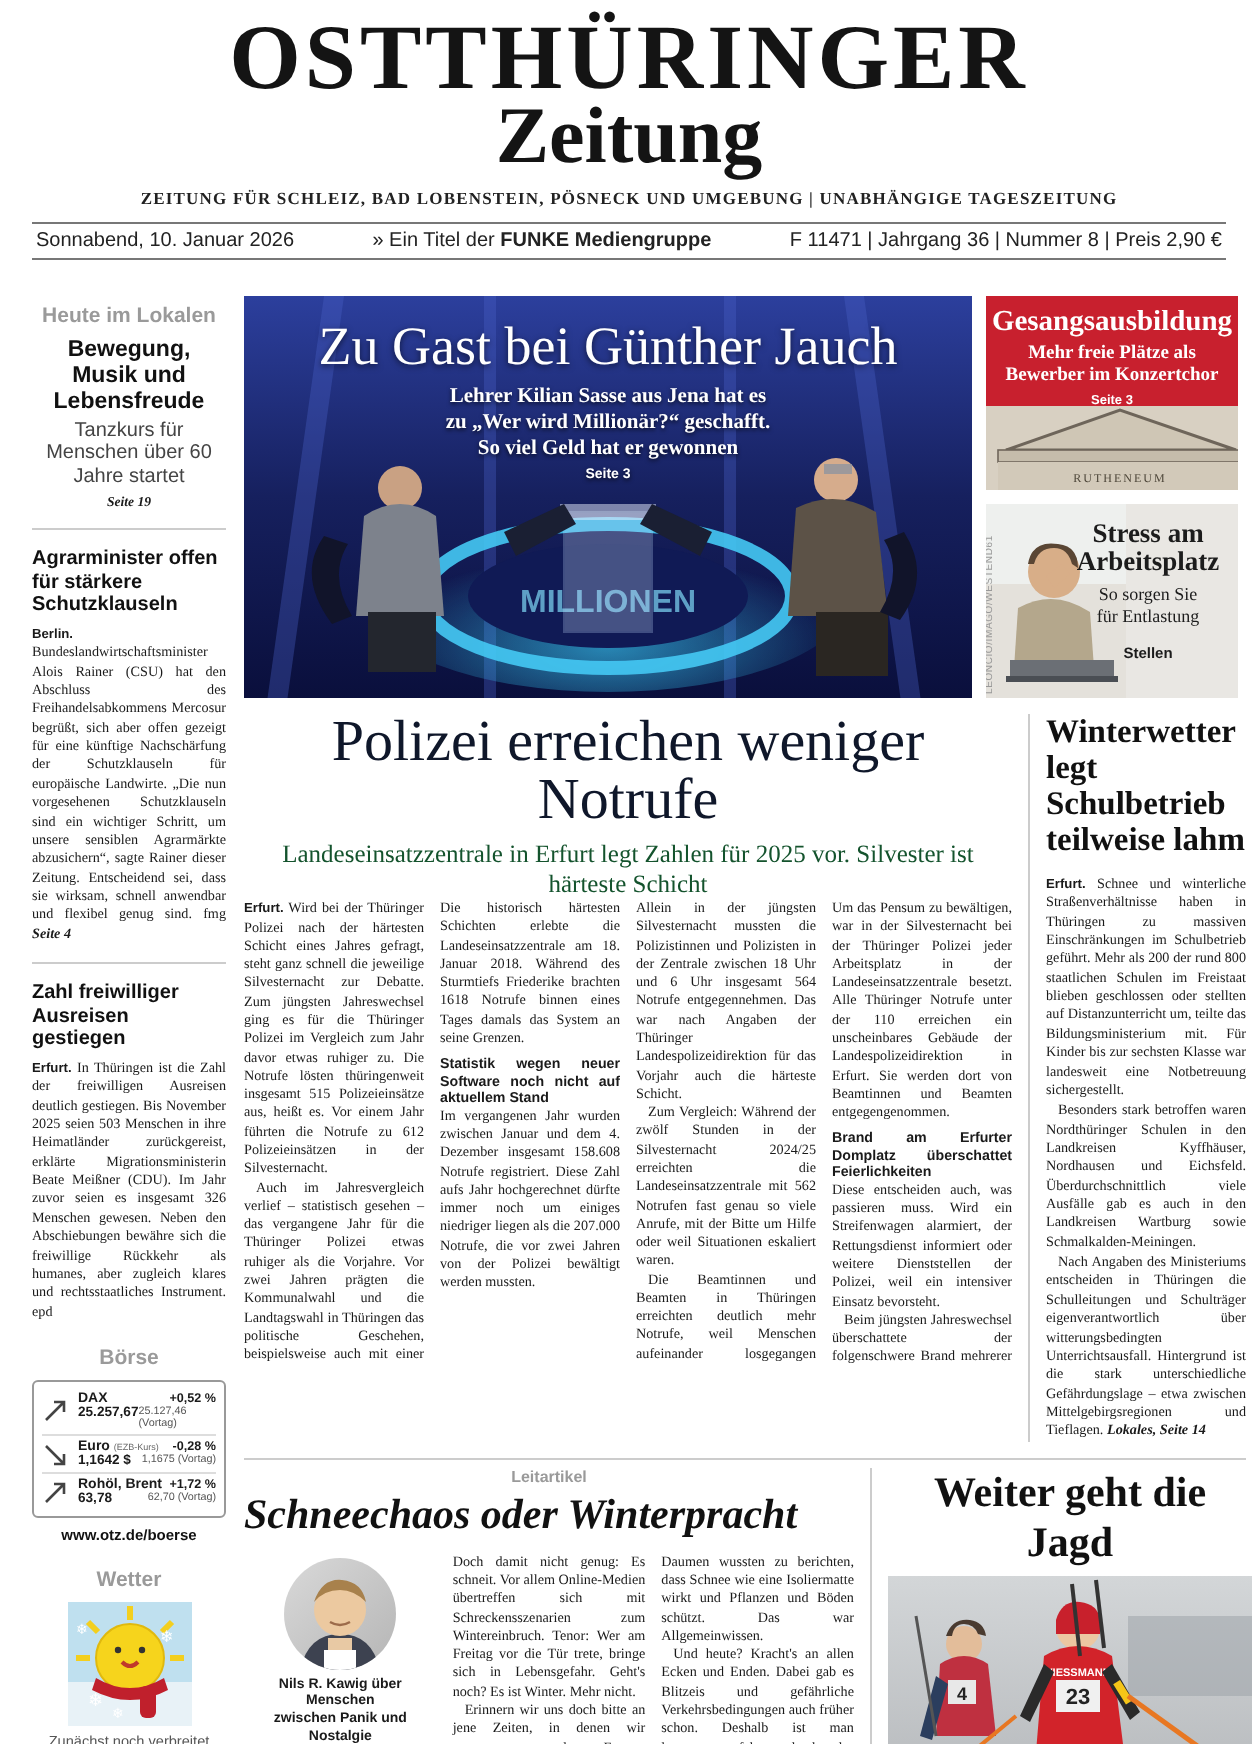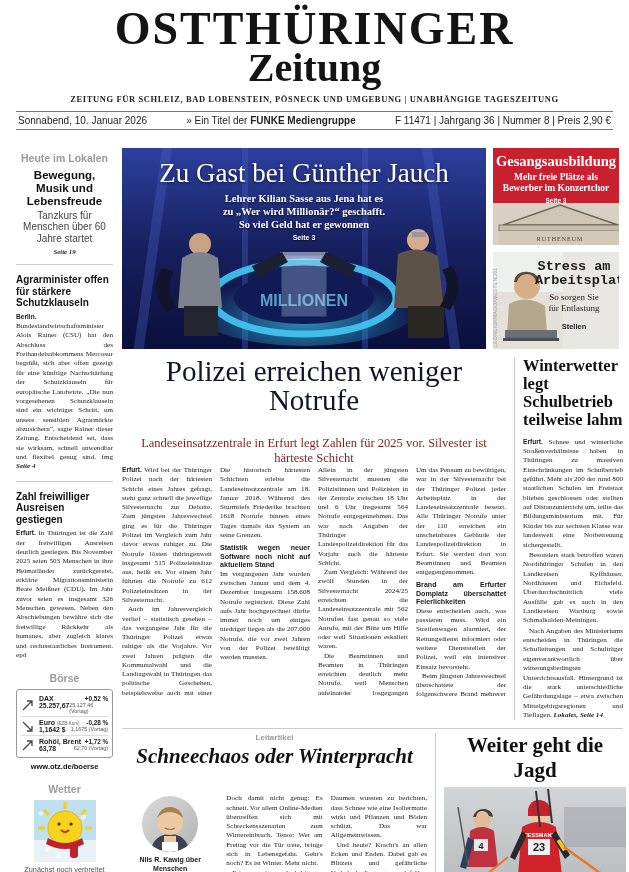--- a/index.html
+++ b/index.html
@@ -70,48 +70,48 @@
   .promos { display:flex; flex-direction:column; gap:7px; width:126px; flex:none; }
   .promo { position:relative; height:97px; overflow:hidden; }
   .promo-gesang { background:#c8202e; }
   .pg-txt { position:relative; text-align:center; color:#fff; padding-top:5px; z-index:2;}
   .pg-title { font-size:14.5px; font-weight:bold; }
   .pg-sub { font-size:9.5px; font-weight:bold; line-height:1.2; margin-top:2px;}
   .pg-page { font-family:"Liberation Sans", sans-serif; font-size:6.5px; font-weight:bold; margin-top:2px;}
   .pg-building { position:absolute; left:0; right:0; bottom:0; height:42px; }
   .promo-stress { background:#e9e7e3; }
   .ps-txt { position:absolute; right:6px; top:8px; text-align:center; width:78px; color:#1c1c1c;}
-  .ps-title { font-size:13.5px; font-weight:bold; line-height:1.05;font-family:Liberation Mono, monospace;}
+  .ps-title { font-size:13.5px; font-weight:bold; line-height:1.05;}
   .ps-sub { font-size:9px; line-height:1.2; margin-top:4px;}
   .ps-label { font-family:"Liberation Sans", sans-serif; font-size:7.5px; font-weight:bold; margin-top:8px;}
 
   
   .article-row { display:flex; margin-top:8px; }
   .main-article { width:384px; flex:none; }
   .ma-headline { font-size:29px; font-weight:normal; text-align:center; line-height:1; color:#0f172a;}
-  .ma-subhead { font-size:12.5px; text-align:center; margin-top:21px; color:#7f1d1d;}
+  .ma-subhead { font-size:12.5px; text-align:center; margin-top:5px; color:#14532d;}
   .ma-byline { font-family:"Liberation Sans", sans-serif; font-weight:bold; font-size:7.5px; margin:10px 0 4px;}
   .ma-cols { display:flex; gap:8px; height:232px; overflow:hidden;}
   .col { flex:1; font-size:7.1px; line-height:1.31; text-align:justify; }
   .col p { margin-bottom:0; }
   .col p + p { text-indent:6px; }
   .crosshead { font-family:"Liberation Sans", sans-serif; font-weight:bold; font-size:7.1px;
                line-height:1.2; margin:4px 0 2px; text-indent:0 !important;}
 
   .winter { flex:1; border-left:1px solid #ccc; padding-left:8px; margin-left:8px; }
   .winter-h { font-size:16.5px; font-weight:bold; line-height:1.1; margin-bottom:8px; color:#111;}
   .winter-body { font-size:7.1px; line-height:1.32; text-align:justify; }
   .winter-body p + p { text-indent:6px; margin-top:1px;}
 
   
   .bottom-row { display:flex; margin-top:8px; border-top:1px solid #ccc; padding-top:4px; }
   .leitartikel { width:305px; flex:none; }
   .la-label { font-family:"Liberation Sans", sans-serif; font-weight:bold; font-size:8px;
               color:#9a9a9a; text-align:center; }
-  .la-headline { font-size:21px; font-style:italic; text-align:center; margin:2px 0 25px; color:#111;}
+  .la-headline { font-size:21px; font-style:italic; margin:2px 0 7px; color:#111;}
   .la-cols { display:flex; gap:8px; height:158px; overflow:hidden;}
   .la-col { flex:1; font-size:7.1px; line-height:1.31; text-align:justify;}
   .la-col p + p { text-indent:6px; }
   .la-photo { width:56px; height:56px; border-radius:50%; overflow:hidden; margin:2px auto 4px; display:block;}
   .la-author { font-family:"Liberation Sans", sans-serif; font-weight:bold; font-size:7px;
                text-align:center; line-height:1.25; margin-bottom:4px;}
 
   .jagd { flex:1; border-left:1px solid #ccc; padding-left:8px; margin-left:8px; position:relative;}
   .jagd-h { font-size:21px; text-align:center; color:#111; margin-bottom:4px;}
   .jagd-photo { position:relative; height:106px; overflow:hidden;}

